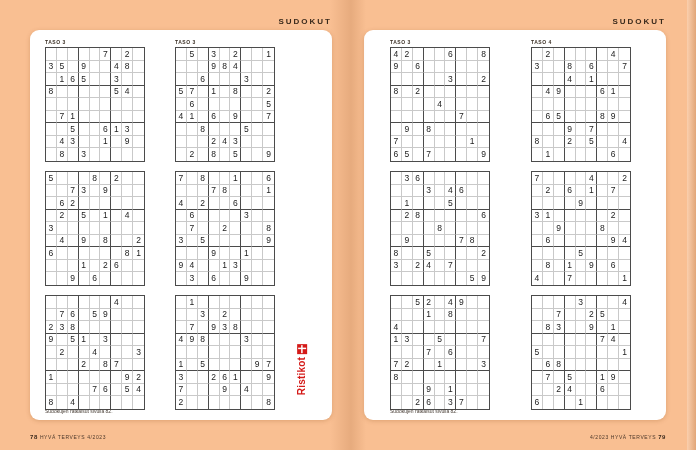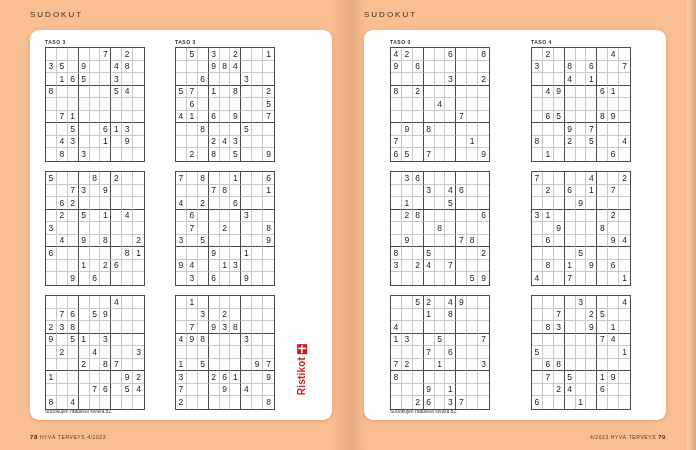--- a/index.html
+++ b/index.html
@@ -6,22 +6,22 @@
   .stage{position:relative;width:696px;height:450px;background:#f9bf92;overflow:hidden;
          font-family:"Liberation Sans",sans-serif;}
   .page{position:absolute;top:30px;width:302px;height:390px;background:#ffffff;
         border-radius:9px;box-shadow:0 1px 4px rgba(140,70,20,.25);}
   .page-left{left:30px;}
   .page-right{left:364px;}
   .gutter{position:absolute;left:330px;top:0;width:36px;height:450px;pointer-events:none;
           background:linear-gradient(90deg,rgba(120,50,0,0) 0%,rgba(120,50,0,.10) 42%,rgba(120,50,0,.14) 58%,rgba(120,50,0,0) 100%);}
   .right-edge{position:absolute;right:0;top:0;width:9px;height:450px;
           background:linear-gradient(90deg,rgba(255,255,255,.25),rgba(120,50,0,.18));}
-  .page-title{position:absolute;top:10px;width:302px;text-align:left;
-          font-size:8px;font-weight:normal;letter-spacing:2px;color:#3a2a1c;}
+  .page-title{position:absolute;top:17px;width:302px;text-align:right;
+          font-size:8px;font-weight:bold;letter-spacing:2px;color:#3a2a1c;}
   .pt-left{left:30px;} .pt-right{left:364px;}
 
   .slot{position:absolute;width:98px;}
   .taso{height:8px;font-size:5px;font-weight:bold;letter-spacing:.5px;color:#3c3126;}
   .sudoku{width:98px;height:113px;border:1.5px solid #4b4b4b;background:#fff;
           display:grid;grid-template-columns:repeat(9,1fr);grid-template-rows:repeat(9,1fr);}
   .cell{display:flex;align-items:center;justify-content:center;
         border-right:.7px solid #c9c9c9;border-bottom:.7px solid #c9c9c9;
         font-size:8.5px;color:#222222;line-height:1;}
   .cell.br{border-right:1.4px solid #4b4b4b;}

